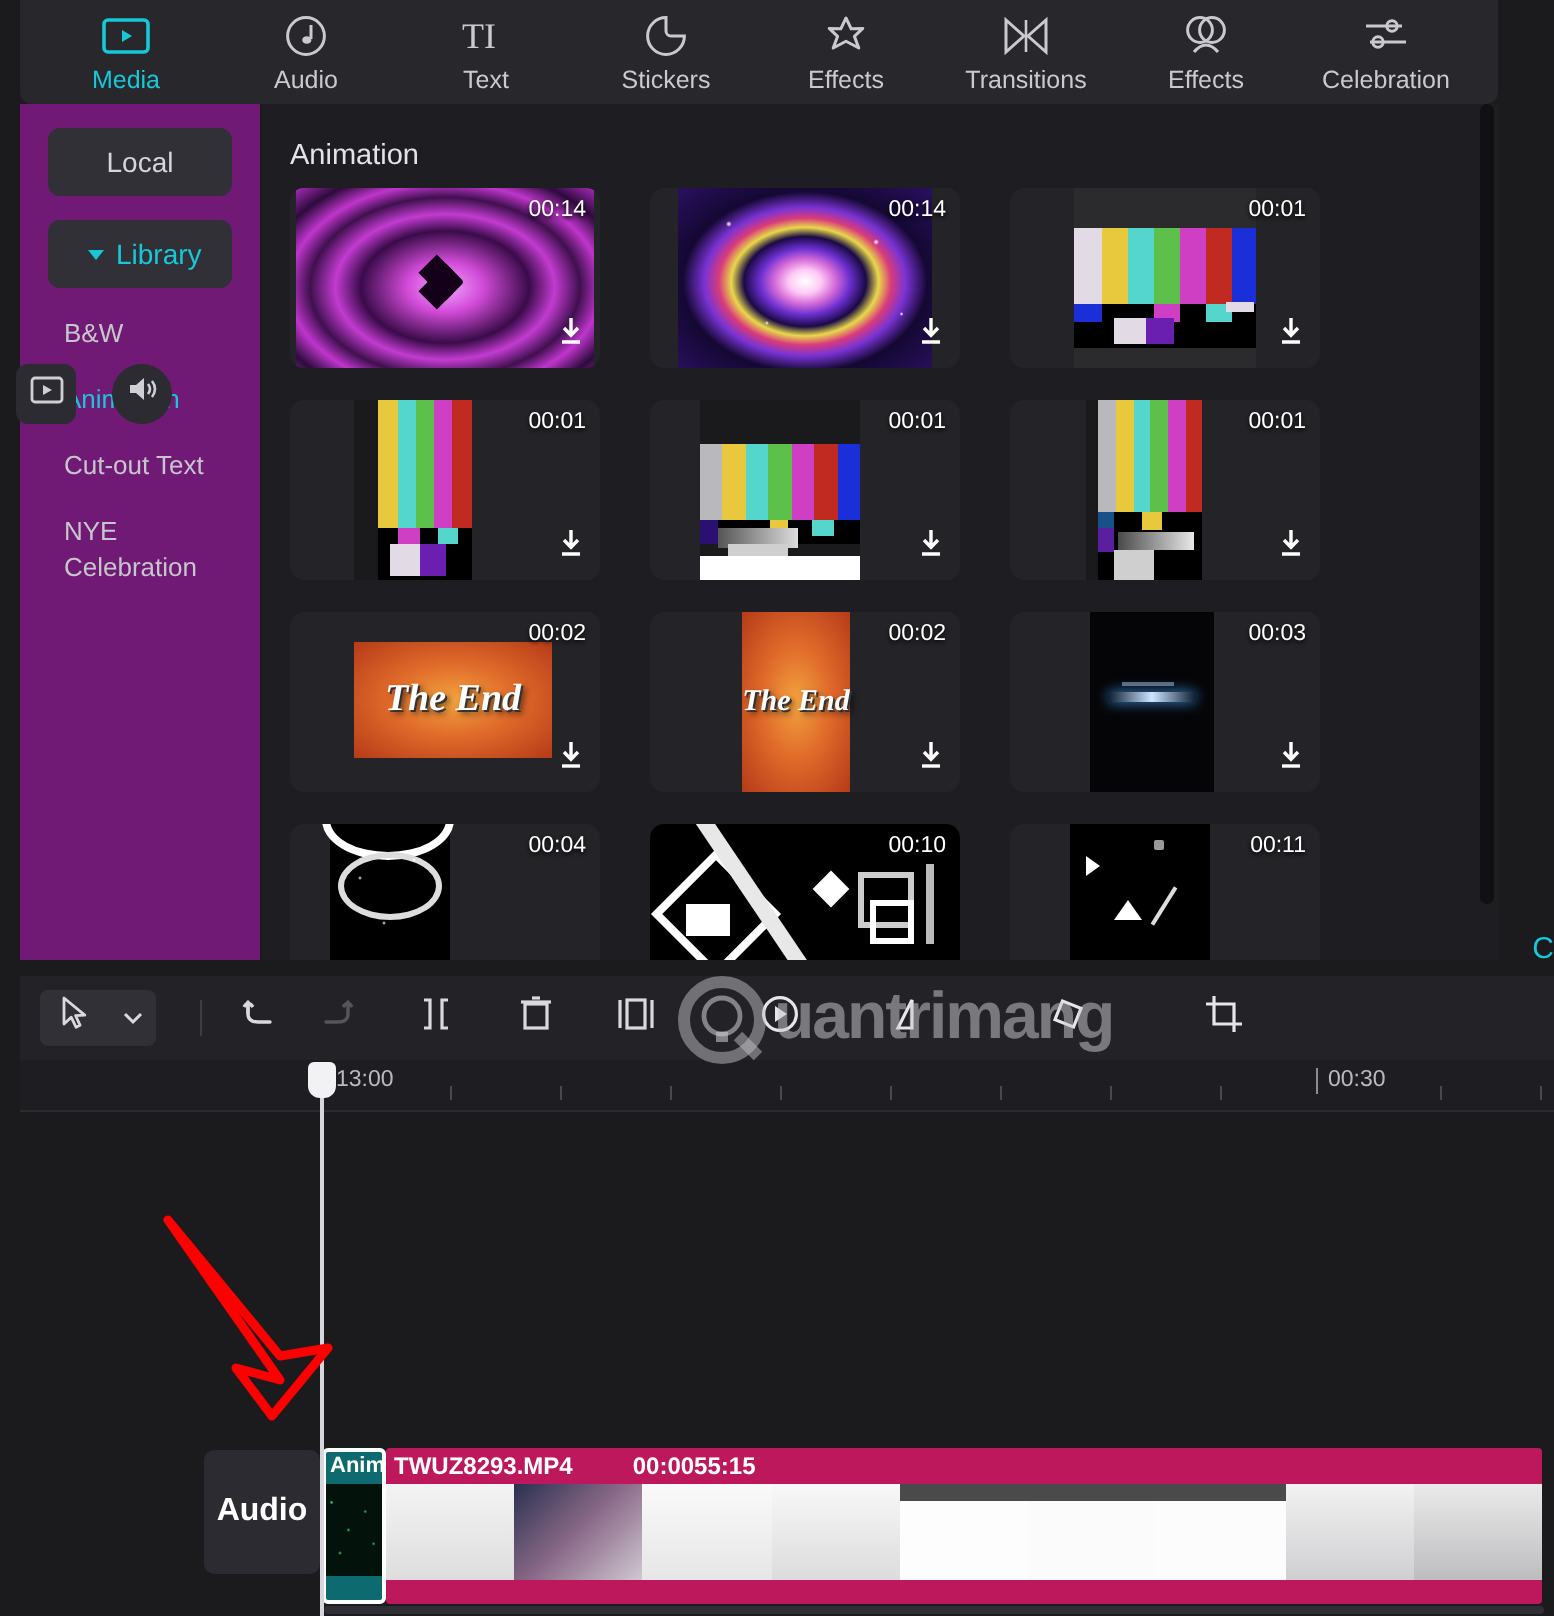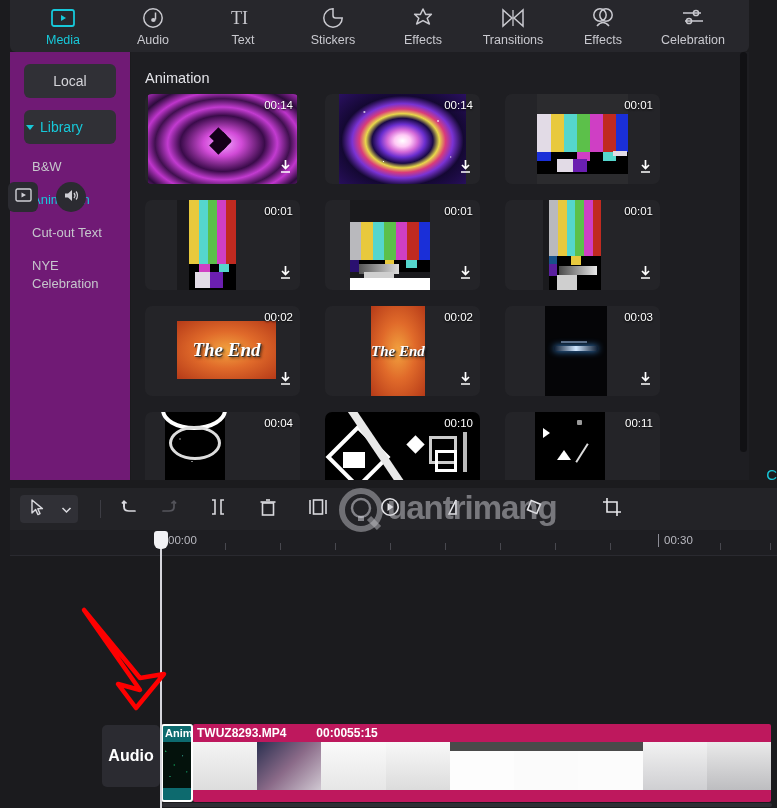--- a/index.html
+++ b/index.html
@@ -31,21 +31,21 @@
   .sidebar {
     position: absolute; left: 10px; top: 52px; width: 120px; height: 428px;
     background: #701a75;
   }
   .side-btn {
     margin: 12px auto 0; width: 92px; height: 34px;
     background: #303036; border-radius: 6px;
     display: flex; align-items: center; justify-content: center;
     font-size: 14px; color: #d5d5da; cursor: pointer;
   }
-  .side-btn.lib { color: #17c8d9; justify-content: flex-start; padding-left: 2px; gap: 6px; }
+  .side-btn.lib { color: #17c8d9; justify-content: flex-start; padding-left: 20px; gap: 6px; }
   .caret { width: 0; height: 0; border-left: 4px solid transparent; border-right: 4px solid transparent; border-top: 5px solid #17c8d9; }
   .side-sub {
     padding: 14px 0 0 22px; font-size: 13px; color: #c6c6cc; line-height: 1.45;
     cursor: pointer;
   }
   .side-sub.on { color: #17c8d9; }
 
   
   .media {
     position: absolute; left: 131px; top: 52px; width: 618px; height: 428px;
@@ -515,21 +515,21 @@
       <circle cx="26" cy="22" r="19" fill="none" stroke="rgba(190,190,196,.5)" stroke-width="6"></circle>
       <path d="M34 30 L44 40" stroke="rgba(190,190,196,.5)" stroke-width="6"></path>
       <circle cx="26" cy="20" r="9" fill="none" stroke="rgba(210,210,216,.55)" stroke-width="2.4"></circle>
       <rect x="23" y="28" width="6" height="5" fill="rgba(210,210,216,.55)"></rect>
     </svg>
     <div class="wm-txt">uantrimang</div>
   </div>
 
   <div class="ruler">
     <span class="rmark" style="left:152px"></span>
-    <span class="rlabel" style="left:158px">00:00</span>
+    <span class="rlabel" style="left:158px">13:00</span>
     <span class="tick" style="left:215px"></span>
       <span class="tick" style="left:270px"></span>
     <span class="tick" style="left:325px"></span>
       <span class="tick" style="left:380px"></span>
     <span class="tick" style="left:435px"></span>
       <span class="tick" style="left:490px"></span>
     <span class="tick" style="left:545px"></span>
       <span class="tick" style="left:600px"></span>
     <span class="rmark" style="left:648px"></span>
     <span class="rlabel" style="left:654px">00:30</span>

